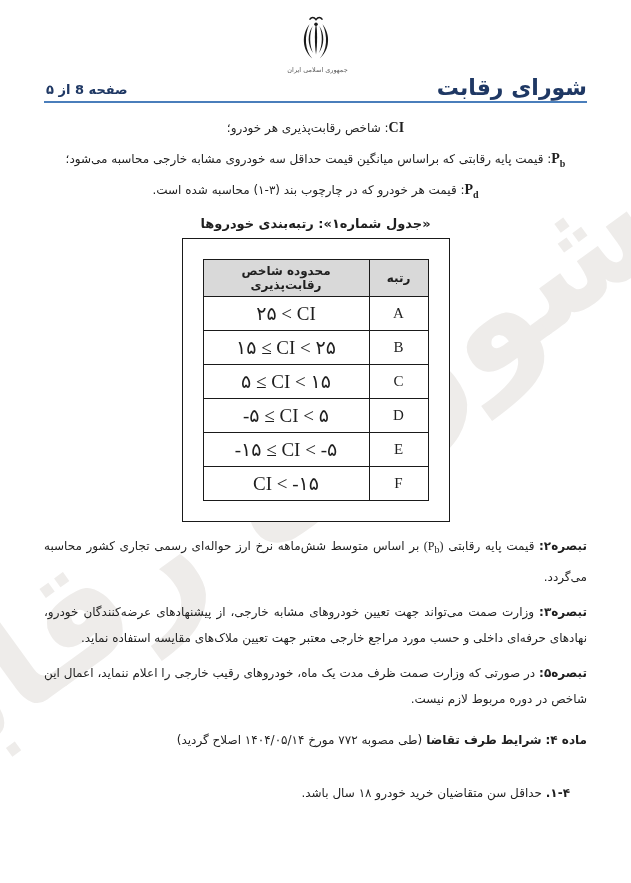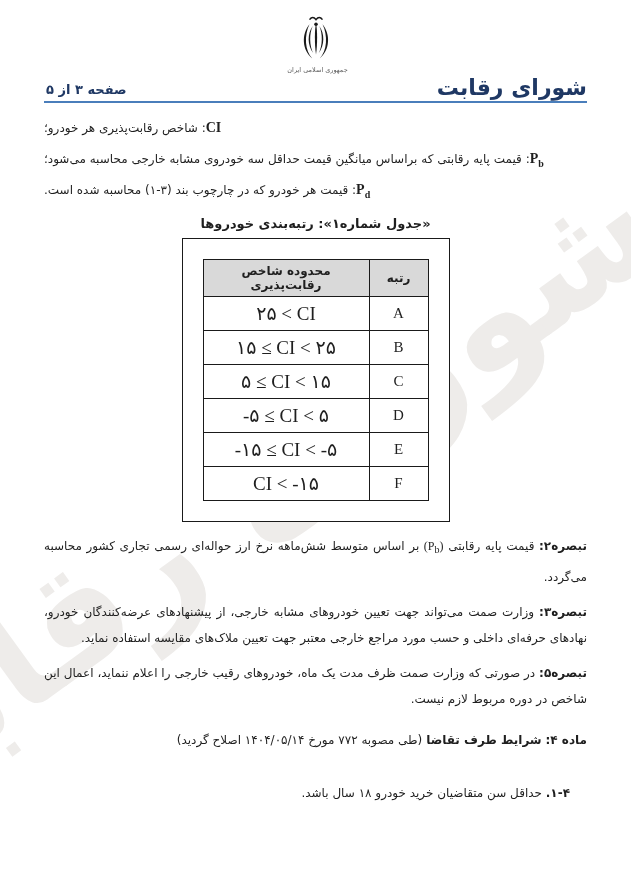--- a/index.html
+++ b/index.html
@@ -19,21 +19,21 @@
   
   .hdr {position:relative; height:86px;}
   .emblem {position:absolute; top:1px; left:0; right:0; margin:auto; width:42px; height:50px;}
   .emblem-caption {position:absolute; top:52px; left:4px; right:0; text-align:center;
     font-size:6.5px; color:#5a5a5a;}
   .hdr-title {position:absolute; right:0; bottom:0; font-size:22px; font-weight:bold; color:#1f3864;}
   .hdr-page {position:absolute; left:2px; bottom:3px; font-size:13px; font-weight:bold; color:#1f3864;}
   .rule {height:0; border-bottom:2.5px solid #4a7ebb; margin-top:1px;}
 
   
-  .defs {margin-top:12px; font-size:12px; line-height:26px; text-align:left;}
+  .defs {margin-top:12px; font-size:12px; line-height:26px; text-align:center;}
   .def-sym {font-family:"Liberation Serif", "DejaVu Sans", serif; font-weight:bold; font-size:14px;}
   .def-sym sub {font-size:10px;}
 
   
   .tbl-title {text-align:center; font-weight:bold; font-size:13px; margin:9px 0 7px 0;}
   .tbl-wrap {width:226px; margin:0 auto; border:1.5px solid #1a1a1a; padding:20px; background:#fff;}
   table.rank-table {width:100%; border-collapse:collapse; border:1.5px solid #1a1a1a;}
   .rank-table th, .rank-table td {border:1px solid #1a1a1a; text-align:center; vertical-align:middle;}
   .rank-table th {background:#d9d9d9; font-size:12px; font-weight:bold; height:36px; padding:0 4px;}
   .rank-table th.h-rank {width:50px;}
@@ -66,21 +66,21 @@
           <path d="M29,10 C38,21 37,38 26,47 C34,39 35,22 29,10 Z"></path>
           <path d="M18.5,12 C12.5,20 12.5,33 19,41 C15,34 14.5,20 18.5,12 Z"></path>
           <path d="M25.5,12 C31.5,20 31.5,33 25,41 C29,34 29.5,20 25.5,12 Z"></path>
           <path d="M22,9 C23.6,16 23.6,32 22,43 C20.4,32 20.4,16 22,9 Z"></path>
           <circle cx="22" cy="10" r="1.9"></circle>
         </g>
         <path d="M15,5 q3.5,-4.5 7,0 q3.5,-4.5 7,0" stroke="#1a1a1a" stroke-width="1.7" fill="none"></path>
       </svg>
       <div class="emblem-caption">جمهوری اسلامی ایران</div>
       <div class="hdr-title">شورای رقابت</div>
-      <div class="hdr-page">صفحه ۳ از ۵</div>
+      <div class="hdr-page">صفحه 8 از ۵</div>
     </div>
     <div class="rule"></div>
 
     <div class="defs">
       <div class="def-line">
         <span class="def-sym" dir="ltr"><b>CI</b><sub></sub></span><span>: شاخص رقابت‌پذیری هر خودرو؛</span>
       </div>
       <div class="def-line">
         <span class="def-sym" dir="ltr"><b>P</b><sub>b</sub></span><span>: قیمت پایه رقابتی که براساس میانگین قیمت حداقل سه خودروی مشابه خارجی محاسبه می‌شود؛</span>
       </div>

